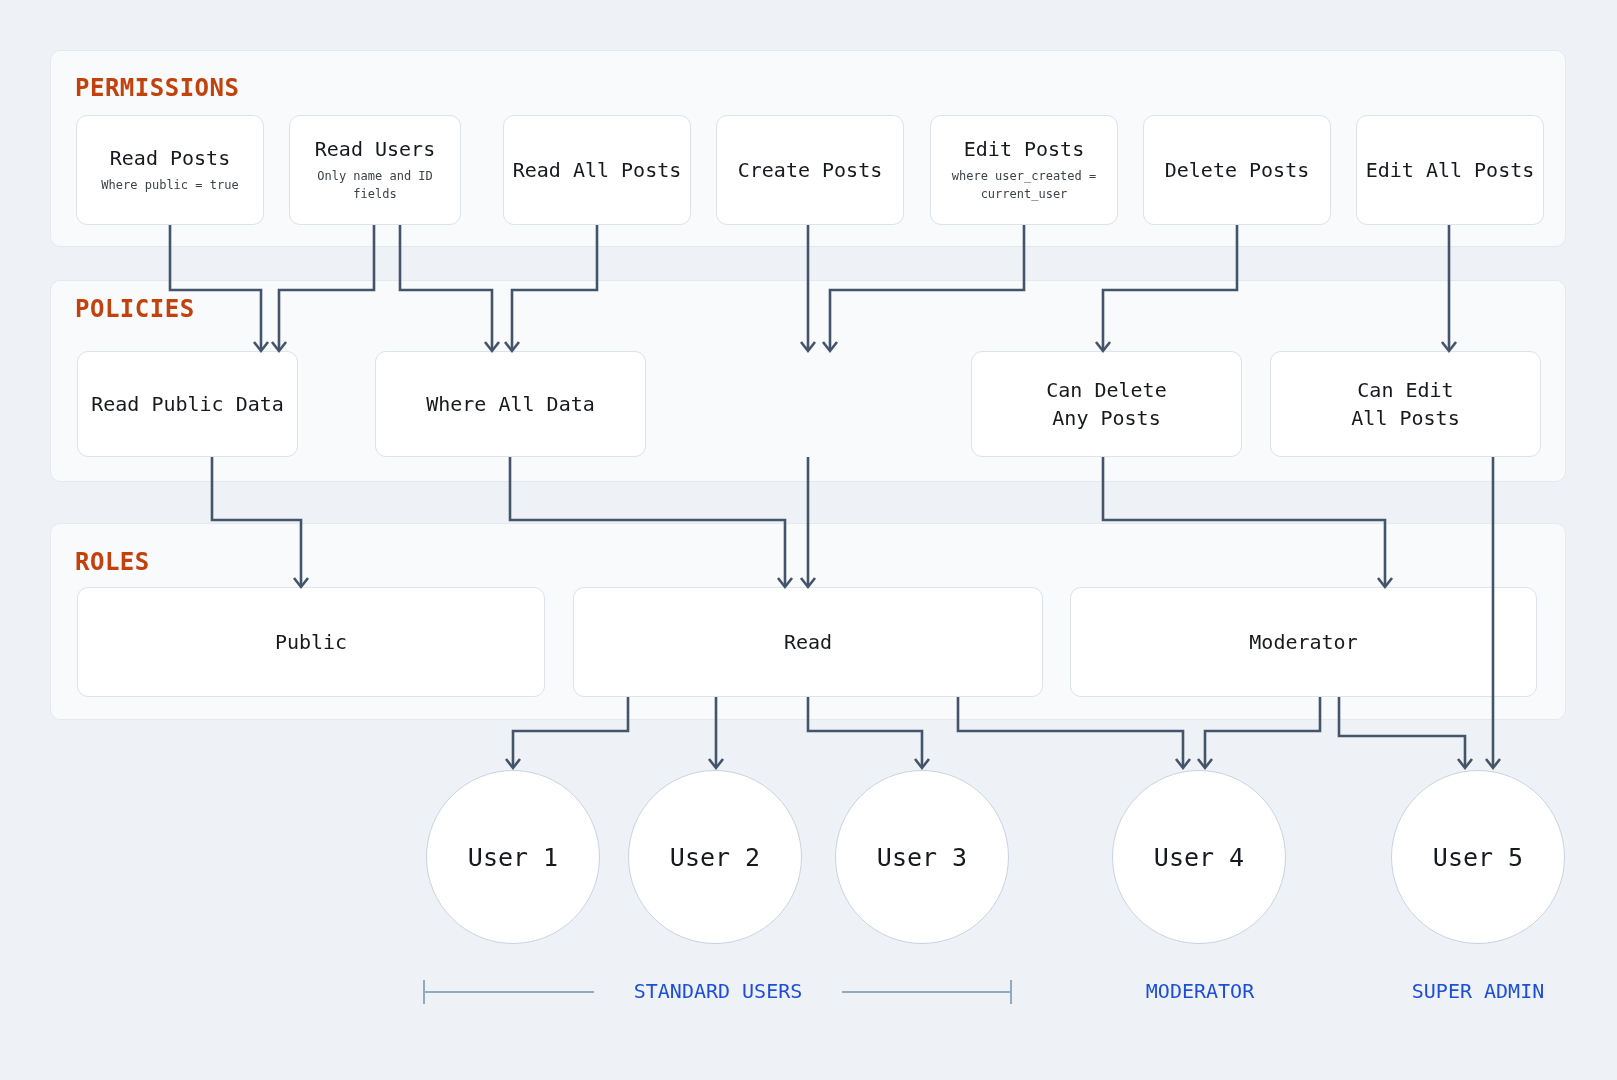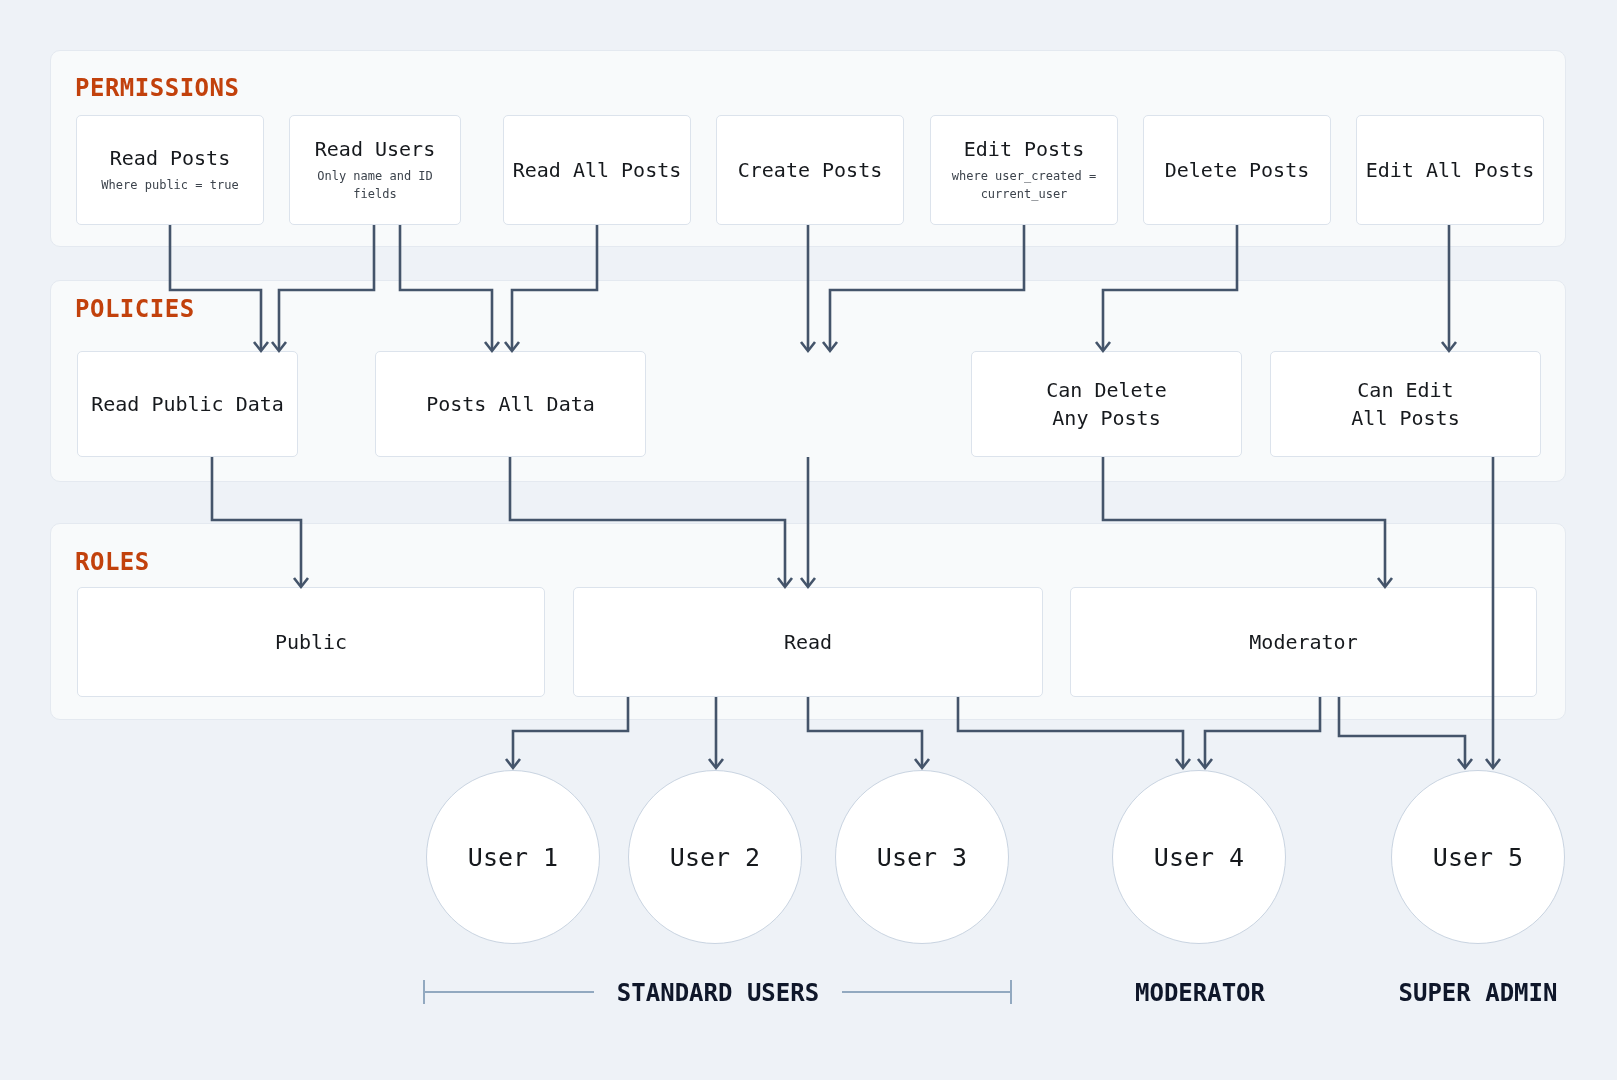--- a/index.html
+++ b/index.html
@@ -6,30 +6,30 @@
     --page-bg:#eef2f7; --panel-bg:#f8fafb; --panel-border:#e4e9f0;
     --node-bg:#ffffff; --node-border:#dce3ec; --circle-border:#c9d4e1;
     --arrow:#44546a; --text:#16191d; --subtext:#3c434c; --bracket:#92a9c0;
   }
   *{box-sizing:border-box;}
   html,body{margin:0;padding:0;}
   body{background:var(--page-bg);font-family:"DejaVu Sans Mono","Liberation Mono",monospace;color:var(--text);}
   .canvas{position:relative;width:1617px;height:1080px;background:var(--page-bg);overflow:hidden;}
   .panel{position:absolute;background:var(--panel-bg);border:1px solid var(--panel-border);border-radius:10px;}
   .panel-title{position:absolute;font-size:24px;font-weight:bold;letter-spacing:.5px;color:#c2410c;margin:0;}
-  .node{position:absolute;background:var(--node-bg);border:1px solid var(--node-border);border-radius:5px;
+  .node{position:absolute;background:var(--node-bg);border:1px solid var(--node-border);border-radius:11px;
         display:flex;flex-direction:column;align-items:center;justify-content:center;text-align:center;padding:4px;}
   .node-title{font-size:20px;line-height:1.25;color:var(--text);}
   .node-sub{font-size:12px;line-height:1.5;color:var(--subtext);margin-top:5px;}
   .node-sub:empty{display:none;}
   .pline{font-size:20px;line-height:1.4;color:var(--text);}
   .pline:empty{display:none;}
   .circle{position:absolute;width:174px;height:174px;border-radius:50%;background:var(--node-bg);
           border:1px solid var(--circle-border);display:flex;align-items:center;justify-content:center;font-size:25px;}
-  .group-label{position:absolute;transform:translateX(-50%);font-size:24px;font-weight:bold;color:#0f172a;white-space:nowrap;}
+  .group-label{position:absolute;transform:translateX(-50%);font-size:20px;font-weight:normal;color:#1d4ed8;white-space:nowrap;}
   .bracket-line{position:absolute;height:2px;background:var(--bracket);}
   .bracket-tick{position:absolute;width:2px;height:24px;background:var(--bracket);}
   svg.connectors{position:absolute;left:0;top:0;pointer-events:none;z-index:10;}
   .conn{fill:none;stroke:var(--arrow);stroke-width:2.6px;}
   .head{fill:none;stroke:var(--arrow);stroke-width:2.6px;}
 </style>
 </head>
 <body>
 
 <div class="canvas">
@@ -69,21 +69,21 @@
   <div class="node" style="left:1356px;top:115px;width:188px;height:110px;">
     <div class="node-title">Edit All Posts</div>
 
   </div>
 
   <div class="node" style="left:77px;top:351px;width:221px;height:106px;">
     <div class="pline">Read Public Data</div>
 
   </div>
   <div class="node" style="left:375px;top:351px;width:271px;height:106px;">
-    <div class="pline">Posts All Data</div>
+    <div class="pline">Where All Data</div>
 
   </div>
   <div class="node" style="left:971px;top:351px;width:271px;height:106px;">
     <div class="pline">Can Delete</div>
     <div class="pline">Any Posts</div>
   </div>
   <div class="node" style="left:1270px;top:351px;width:271px;height:106px;">
     <div class="pline">Can Edit</div>
     <div class="pline">All Posts</div>
   </div>

